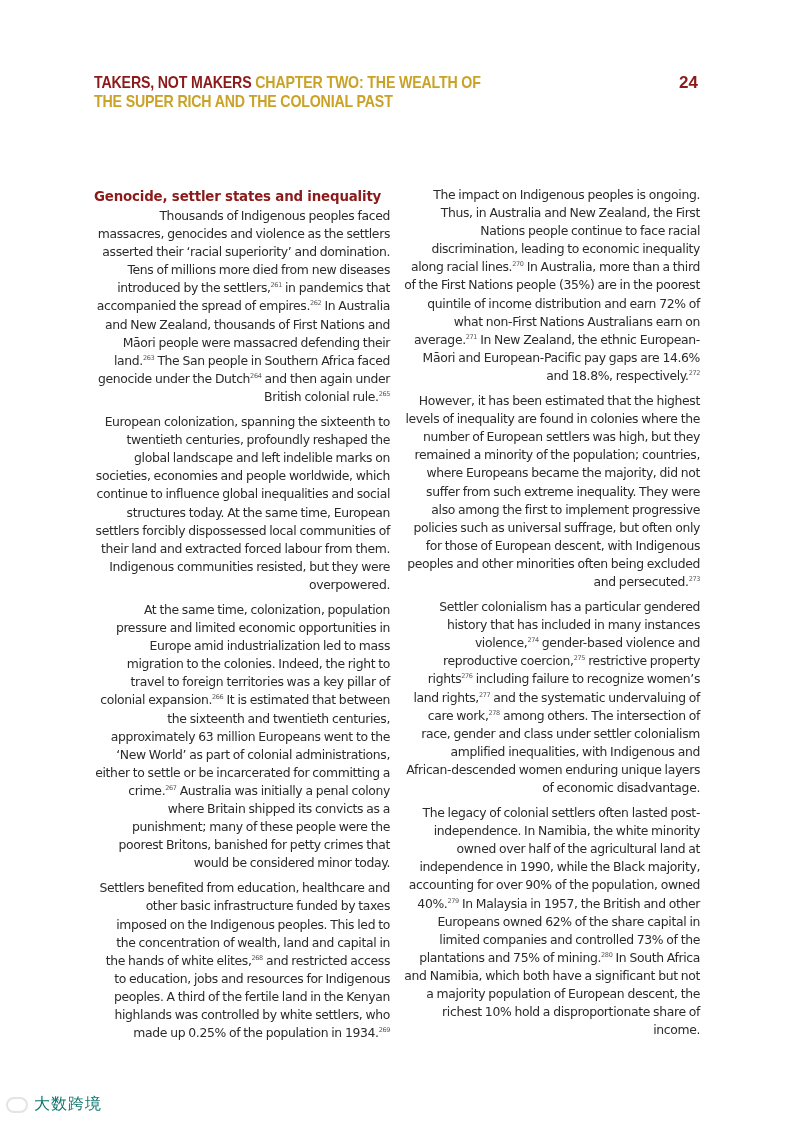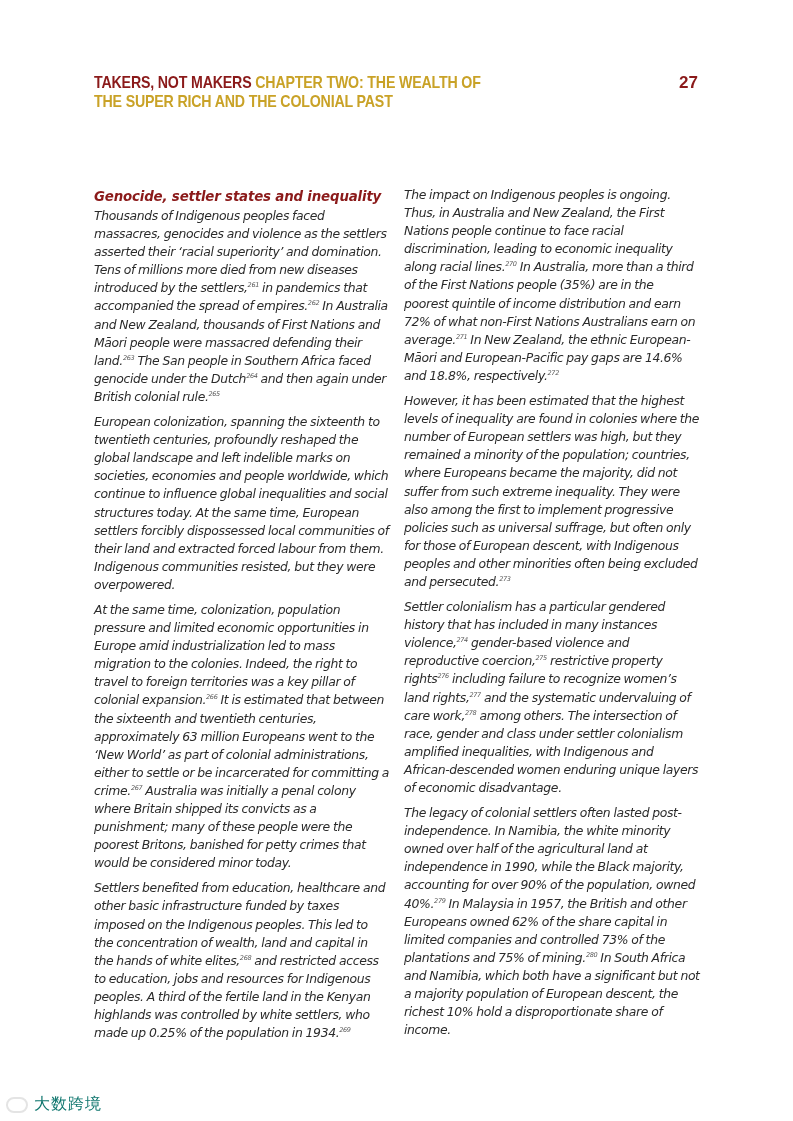--- a/index.html
+++ b/index.html
@@ -11,50 +11,50 @@
     position: absolute; left: 94px; top: 73px; width: 470px;
     font-family: "Liberation Sans", sans-serif; font-weight: bold; font-size: 16.5px; line-height: 19px;
     letter-spacing: -0.2px; text-transform: uppercase; transform: scaleX(0.86); transform-origin: left top;
   }
   .header .report { color: #8b1a1a; }
   .header .chapter { color: #c9a227; }
   .page-num {
     position: absolute; left: 679px; top: 73px;
     font-family: "Liberation Sans", sans-serif; font-weight: bold; font-size: 17px; color: #8b1a1a;
   }
-  .col { position: absolute; top: 186px; width: 296px; font-style: italic; }
+  .col { position: absolute; top: 186px; width: 296px; }
   .col.left { left: 94px; }
   .col.right { left: 404px; top: 186px; }
   h2.section-title {
     margin: 0 0 1px 0; font-family: "DejaVu Sans", sans-serif; font-weight: bold;
     font-size: 14.4px; line-height: 20px; color: #8b1a1a; letter-spacing: -0.2px;
     transform: scaleX(0.93); transform-origin: left top; white-space: nowrap;
   }
   p {
     margin: 0 0 7px 0; font-size: 12.4px; line-height: 18.1px; letter-spacing: -0.35px;
-    color: #2b2b2b; word-spacing: -0.5px;
+    color: #2b2b2b; word-spacing: -0.5px; text-align: right;
   }
   sup { font-size: 6.5px; line-height: 0; vertical-align: 5px; color: #555; }
   .watermark {
     position: absolute; left: 6px; top: 1094px; color: #0f766e; font-size: 16px;
     font-family: "DejaVu Sans", sans-serif; letter-spacing: 1px;
   }
   .watermark .logo {
     display: inline-block; width: 22px; height: 16px; border: 2px solid #e4e4e4; border-radius: 8px;
     vertical-align: middle; margin-right: 6px; box-sizing: border-box;
   }
 </style>
 </head>
 <body>
 
 <div class="header">
   <span class="report" style="color: rgb(139, 26, 26);">TAKERS, NOT MAKERS</span>
   <span class="chapter" style="color: rgb(201, 162, 39);">CHAPTER TWO: THE WEALTH OF THE SUPER RICH AND THE COLONIAL PAST</span>
 </div>
-<div class="page-num" style="color: rgb(139, 26, 26);">27</div>
+<div class="page-num" style="color: rgb(139, 26, 26);">24</div>
 
 <div class="col left">
   <h2 class="section-title" style="color: rgb(139, 26, 26);">Genocide, settler states and inequality</h2>
   <p>Thousands of Indigenous peoples faced massacres, genocides and violence as the settlers asserted their ‘racial superiority’ and domination. Tens of millions more died from new diseases introduced by the settlers,<sup>261</sup> in pandemics that accompanied the spread of empires.<sup>262</sup> In Australia and New Zealand, thousands of First Nations and Māori people were massacred defending their land.<sup>263</sup> The San people in Southern Africa faced genocide under the Dutch<sup>264</sup> and then again under British colonial rule.<sup>265</sup></p>
   <p>European colonization, spanning the sixteenth to twentieth centuries, profoundly reshaped the global landscape and left indelible marks on societies, economies and people worldwide, which continue to influence global inequalities and social structures today. At the same time, European settlers forcibly dispossessed local communities of their land and extracted forced labour from them. Indigenous communities resisted, but they were overpowered.</p>
   <p>At the same time, colonization, population pressure and limited economic opportunities in Europe amid industrialization led to mass migration to the colonies. Indeed, the right to travel to foreign territories was a key pillar of colonial expansion.<sup>266</sup> It is estimated that between the sixteenth and twentieth centuries, approximately 63 million Europeans went to the ‘New World’ as part of colonial administrations, either to settle or be incarcerated for committing a crime.<sup>267</sup> Australia was initially a penal colony where Britain shipped its convicts as a punishment; many of these people were the poorest Britons, banished for petty crimes that would be considered minor today.</p>
   <p>Settlers benefited from education, healthcare and other basic infrastructure funded by taxes imposed on the Indigenous peoples. This led to the concentration of wealth, land and capital in the hands of white elites,<sup>268</sup> and restricted access to education, jobs and resources for Indigenous peoples. A third of the fertile land in the Kenyan highlands was controlled by white settlers, who made up 0.25% of the population in 1934.<sup>269</sup></p>
 </div>
 
 <div class="col right">

